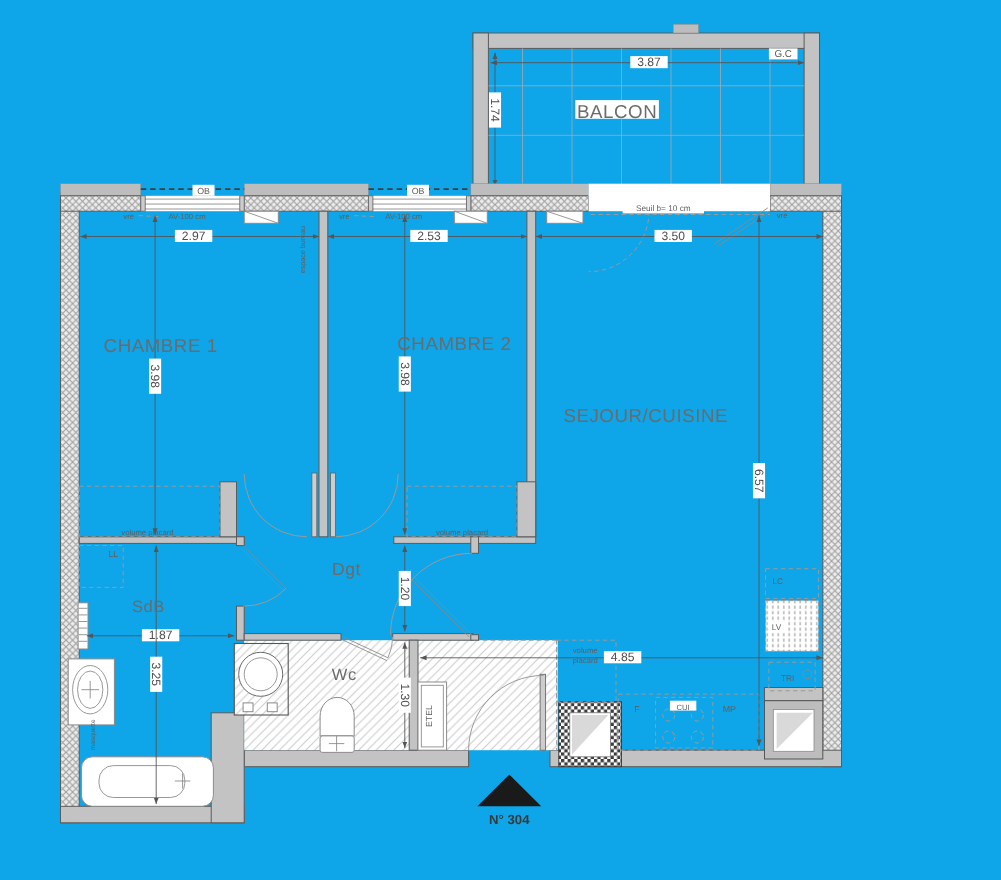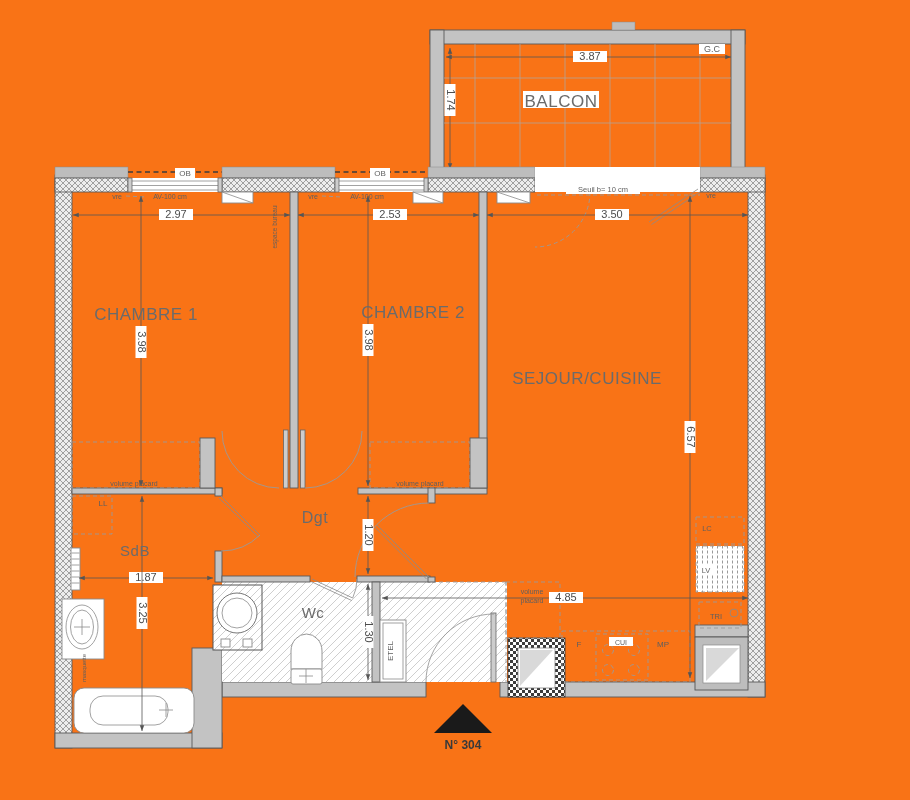--- a/index.html
+++ b/index.html
@@ -1,16 +1,16 @@
 <!DOCTYPE html>
 <html><head>
 <meta charset="utf-8">
 <style>
   html,body{margin:0;padding:0;background:#ffffff;}
-  .page{width:910px;height:800px;position:relative;background:#f97316;overflow:hidden;}
+  .page{width:910px;height:800px;position:relative;background:#0ea5e9;overflow:hidden;}
   svg{display:block;}
   text{font-family:"Liberation Sans","DejaVu Sans",sans-serif;}
   .wl{fill:#c3c3c3;stroke:#5a5a5a;stroke-width:0.9;}
   .hw{fill:url(#xh);stroke:#5a5a5a;stroke-width:0.9;}
   .gb{fill:#bdbdbd;stroke:#8a8a8a;stroke-width:0.5;}
   .fx{fill:#ffffff;stroke:#8a8a8a;stroke-width:0.9;}
   .th{fill:none;stroke:#8a8a8a;stroke-width:0.8;}
   .dsh{fill:none;stroke:#9a9a9a;stroke-width:0.9;stroke-dasharray:4,3;}
   .dshd{fill:none;stroke:#3e3e3e;stroke-width:1.6;stroke-dasharray:5,3.5;}
   .dim{stroke:#555;stroke-width:0.8;fill:none;}

